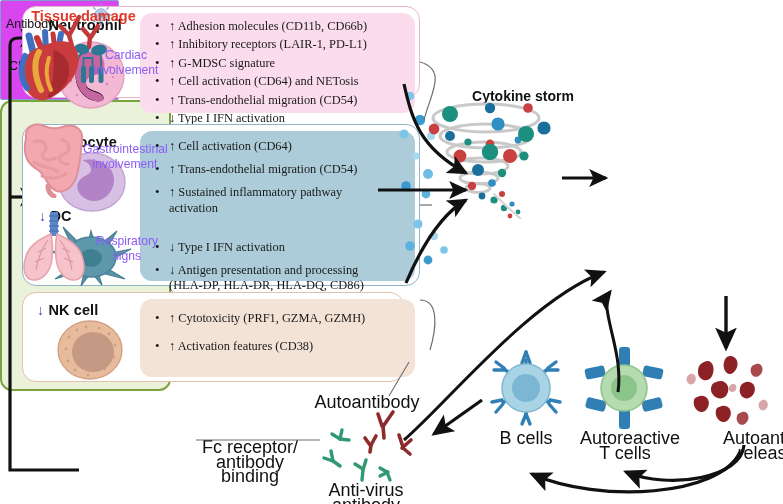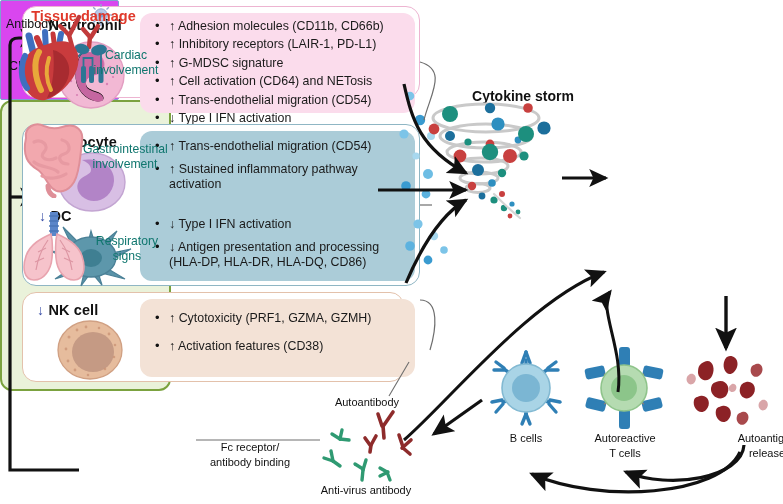--- a/index.html
+++ b/index.html
@@ -9,21 +9,21 @@
   svg.layer{position:absolute;left:0;top:0;width:783px;height:504px;pointer-events:none;}
 
   
   .panel{position:absolute;border-radius:14px;background:#fff;box-sizing:border-box;}
   .panel .inner{position:absolute;border-radius:12px;box-sizing:border-box;}
 
   .ttl{font-weight:bold;font-size:14.5px;letter-spacing:.1px;}
   .arrowup{color:#e0392b;font-weight:bold;font-size:14px;}
   .arrowdn{color:#3b4fa8;font-weight:bold;font-size:14px;}
 
-  ul.bul{margin:0;padding:0;list-style:none;}
+  ul.bul{margin:0;padding:0;list-style:none;font-family:Liberation Serif, serif;}
   ul.bul li{font-size:12.4px;line-height:15.2px;margin-bottom:3.2px;position:relative;
             padding-left:16px;color:#1a1a1a;}
   ul.bul li:before{content:"\2022";position:absolute;left:2px;top:-1px;font-size:13px;color:#111;}
   .sub{display:block;padding-left:0px;}
 
   
   #neutrophil-panel{left:22px;top:6px;width:398px;height:92px;border:1.6px solid #edb4d1;}
   #neutrophil-panel .inner{left:117px;top:6px;width:275px;height:100px;background:#fbdcec;}
   #neutrophil-panel .ttl-row{position:absolute;left:14px;top:9px;}
 
@@ -42,24 +42,24 @@
   
   #antibody-panel{left:79px;top:399px;width:117px;height:98px;border:1.6px solid #7f9fd0;
                   border-radius:2px;background:#d946ef;text-align:center;}
   .ab-lbl{position:absolute;font-size:12.4px;color:#111;}
 
   
   #tissue-panel{left:611px;top:5px;width:167px;height:287px;border:2px solid #7ba23f;
                 border-radius:12px;background:#eaf2da;}
   #tissue-title{position:absolute;left:0;top:8px;width:167px;text-align:center;
                 color:#e0392b;font-weight:bold;font-size:14.5px;}
-  .organ-label{position:absolute;font-size:12.2px;line-height:14.5px;color:#0f766e;text-align:center;}
-
-  
-  .flabel{position:absolute;font-size:11px;line-height:14.6px;color:#111;text-align:center;}
+  .organ-label{position:absolute;font-size:12.2px;line-height:14.5px;color:#8b5cf6;text-align:center;}
+
+  
+  .flabel{position:absolute;font-size:18px;line-height:14.6px;color:#111;text-align:center;}
   #cytokine-storm-label{position:absolute;left:443px;top:88px;width:160px;text-align:center;
                         font-weight:bold;font-size:14px;color:#111;}
 </style>
 </head>
 <body>
 
 <svg class="layer" id="arrow-layer-back">
   <defs>
     <marker id="ah" markerWidth="7" markerHeight="7" refX="5.6" refY="3" orient="auto">
       <path d="M0,0 L6.4,3 L0,6 L1.4,3 Z" fill="#111"></path>
@@ -138,20 +138,21 @@
       <path d="M8,54 L27,41 L31,47 Z"></path>
       <path d="M78,54 L58,42 L55,48 Z"></path>
       <path d="M34,61 L38,44 L45,46 Z"></path>
       <path d="M55,60 L50,44 L44,47 Z"></path>
     </g>
     <ellipse cx="44" cy="32" rx="25" ry="20" fill="#5d97ab" stroke="#4b8197" stroke-width="1.4"></ellipse>
     <ellipse cx="44" cy="33" rx="11" ry="9" fill="#3f7f92"></ellipse>
   </svg>
 
   <ul class="bul abs" style="left:130px;top:14px;width:266px;">
+    <li style="margin-bottom:8px;"><span>↑</span> <span>Cell activation (CD64)</span></li>
     <li style="margin-bottom:8px;"><span>↑</span> <span>Trans-endothelial migration (CD54)</span></li>
     <li style="margin-bottom:24px;"><span>↑</span> <span>Sustained inflammatory pathway</span><span class="sub">activation</span></li>
     <li style="margin-bottom:8px;"><span>↓</span> <span>Type I IFN activation</span></li>
     <li><span>↓</span> <span>Antigen presentation and processing</span><span class="sub">(HLA-DP, HLA-DR, HLA-DQ, CD86)</span></li>
   </ul>
 </div>
 
 <div class="panel" id="nk-panel">
   <div class="inner"></div>
 

